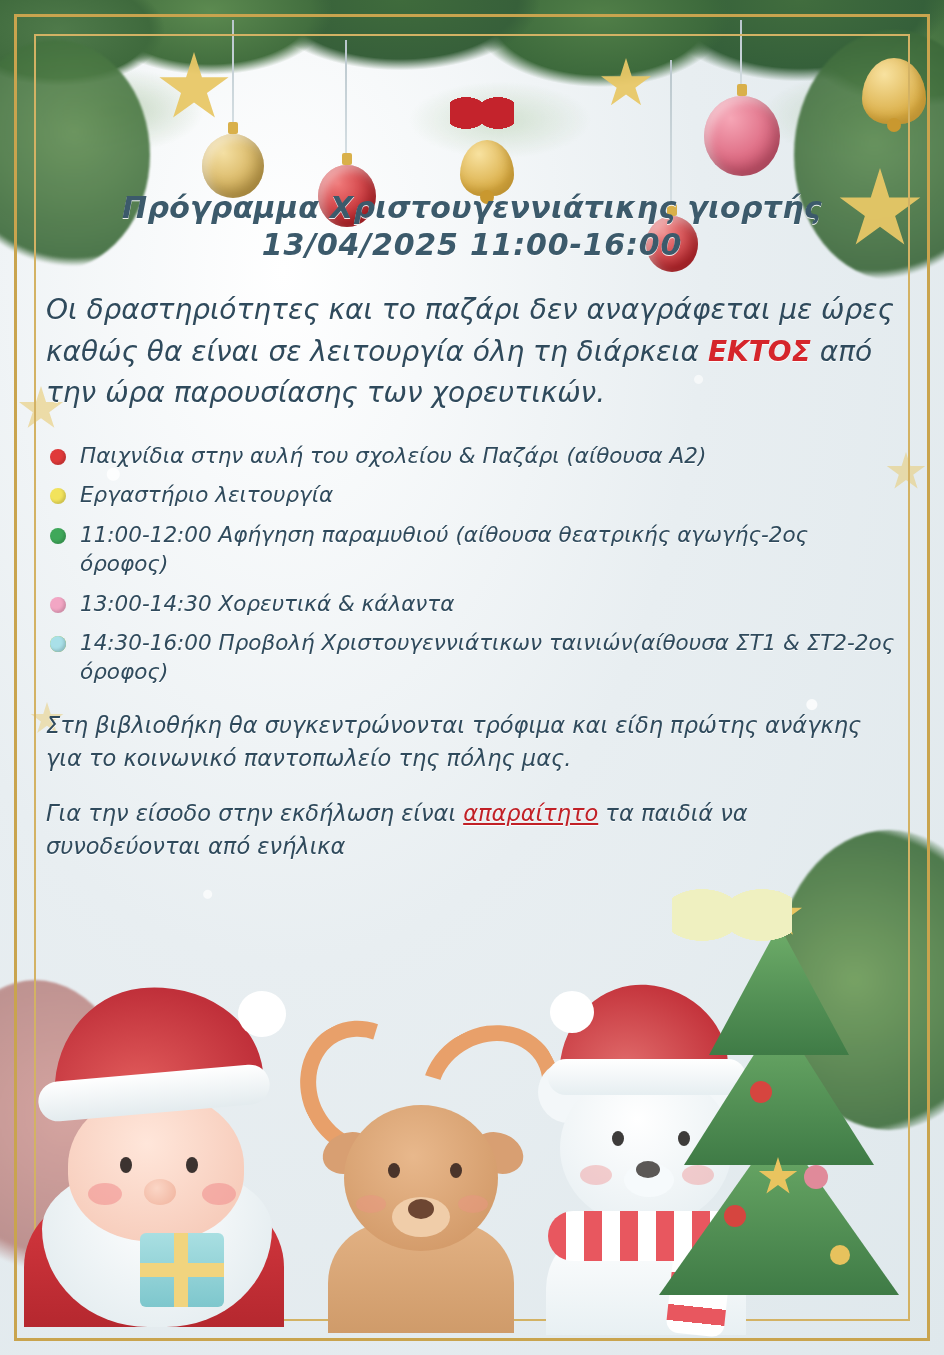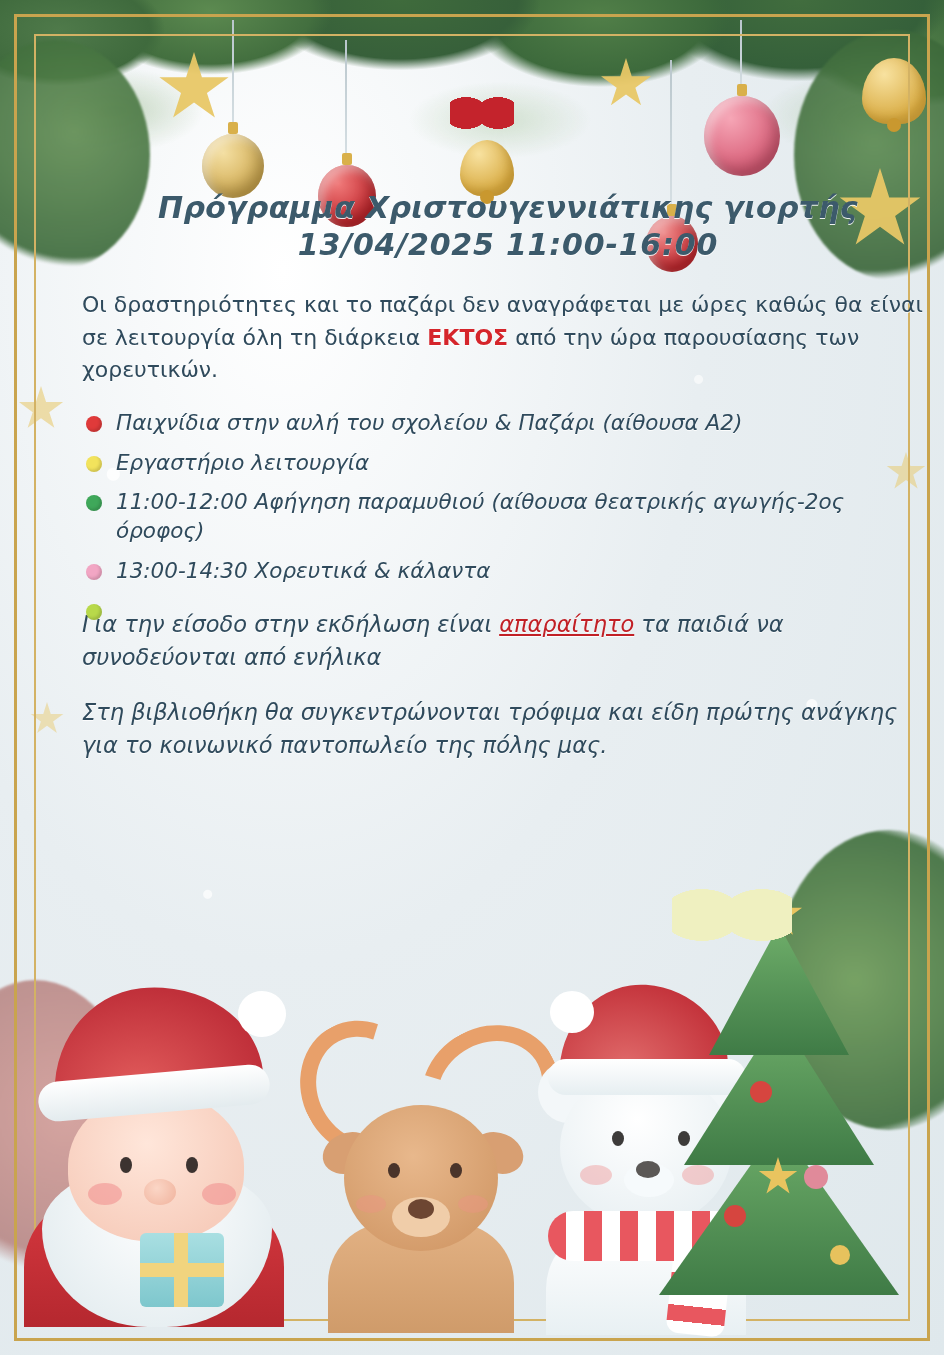--- a/index.html
+++ b/index.html
@@ -155,38 +155,38 @@
   }
 
   
   .content {
     position: absolute;
     left: 46px;
     top: 190px;
     width: 852px;
     z-index: 5;
     color: #2f4858;
-    margin-left: 36px;
   }
 
   .title-block {
     text-align: center;
     font-family: "DejaVu Sans", sans-serif;
     font-style: italic;
     font-weight: bold;
     color: #3c5a6b;
     line-height: 1.22;
     text-shadow: 0 1px 0 rgba(255,255,255,0.9);
   }
   .title-line-1 { font-size: 30px; letter-spacing: .3px; }
   .title-line-2 { font-size: 30px; letter-spacing: .8px; }
 
   .intro {
     margin-top: 26px;
-    font-size: 22px;
+    font-size: 28px;
+    font-style: italic;
     line-height: 1.48;
     color: #2f4a5c;
     text-shadow: 0 1px 0 rgba(255,255,255,0.85);
   }
   .hl-red {
     color: #d5252b;
     font-weight: bold;
   }
 
   ul.items {
@@ -387,25 +387,29 @@
         <span class="dot" style="background:#3fa85a"></span>
         <span>11:00-12:00 Αφήγηση παραμυθιού (αίθουσα θεατρικής αγωγής-2ος όροφος)</span>
       </li>
       <li>
         <span class="dot" style="background:#f2a6c4"></span>
         <span>13:00-14:30 Χορευτικά &amp; κάλαντα</span>
       </li>
       <li>
         <span class="dot" style="background:#b8d94a"></span>
       </li>
+      <li>
+        <span class="dot" style="background:#a9e0e8"></span>
+        <span>14:30-16:00 Προβολή Χριστουγεννιάτικων ταινιών(αίθουσα ΣΤ1 &amp; ΣΤ2-2ος όροφος)</span>
+      </li>
     </ul>
 
+    <p class="para">Στη βιβλιοθήκη θα συγκεντρώνονται τρόφιμα και είδη πρώτης ανάγκης για το κοινωνικό παντοπωλείο της πόλης μας.</p>
+
     <p class="para"><span>Για την είσοδο στην εκδήλωση είναι </span><span class="underline-red">απαραίτητο</span><span> τα παιδιά να συνοδεύονται από ενήλικα</span></p>
-
-    <p class="para">Στη βιβλιοθήκη θα συγκεντρώνονται τρόφιμα και είδη πρώτης ανάγκης για το κοινωνικό παντοπωλείο της πόλης μας.</p>
 
   </div>
 
   <div class="characters">
 
     <div class="santa">
       <div class="santa-body"></div>
       <div class="santa-beard"></div>
       <div class="santa-face"></div>
       <div class="santa-hat"></div>

